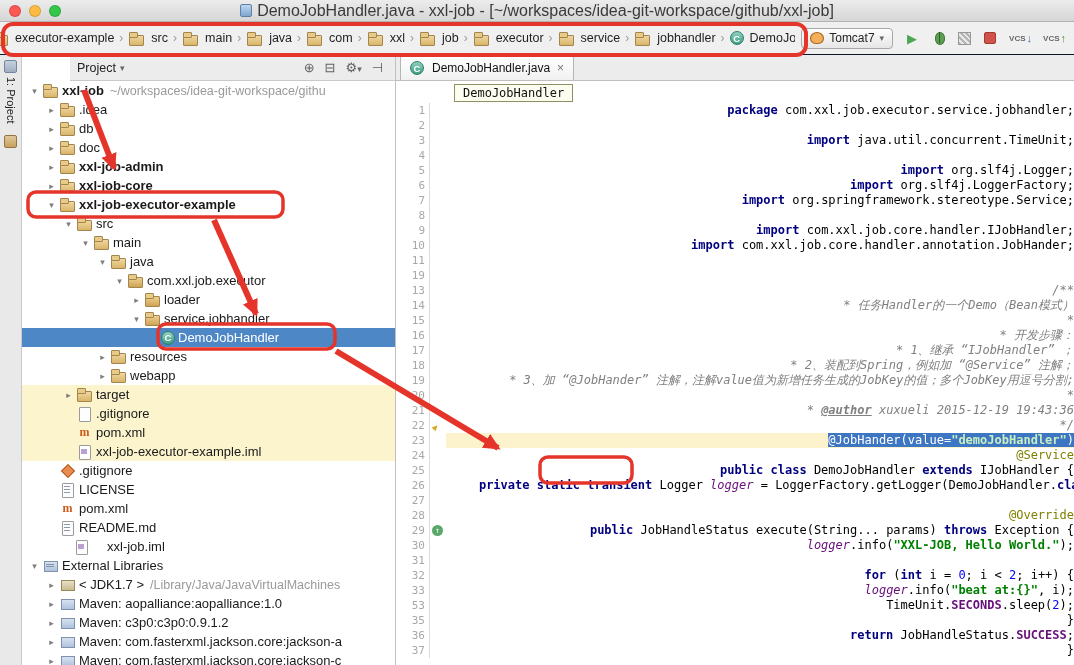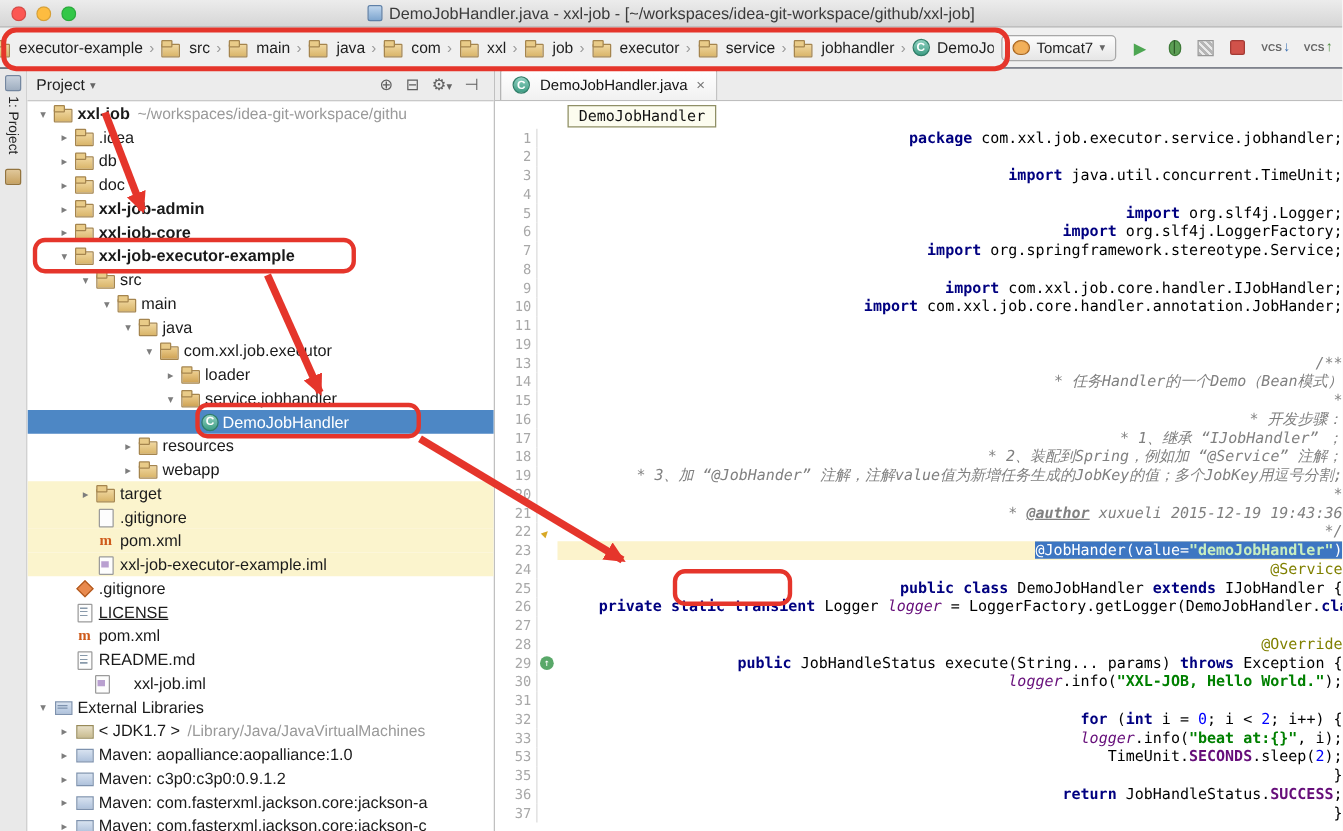--- a/index.html
+++ b/index.html
@@ -4,21 +4,21 @@
 <style>
   * { box-sizing: border-box; margin: 0; padding: 0; }
   html,body { width:1074px; height:665px; overflow:hidden; font-family:"Liberation Sans",sans-serif; }
   .window { position:relative; width:1074px; height:665px; background:#ECECEC; }
 
   
   .titlebar { height:22px; background:linear-gradient(#ECECEC,#D6D6D6); border-bottom:1px solid #B3B3B3; display:flex; align-items:center; position:relative; }
   .lights { position:absolute; left:9px; top:5px; display:flex; gap:8px; }
   .light { width:12px; height:12px; border-radius:50%; border:1px solid rgba(0,0,0,.15); }
   .l-red{background:#FC5753} .l-yel{background:#FDBC40} .l-grn{background:#33C748}
-  .wtitle { margin:1px auto; font-size:13px; color:#3a3a3a; display:flex; align-items:center; gap:5px; white-space:nowrap;text-align:right; }
+  .wtitle { margin:1px auto; font-size:16px; color:#3a3a3a; display:flex; align-items:center; gap:5px; white-space:nowrap;text-align:right; }
   .wicon { width:12px; height:13px; background:linear-gradient(#BFD6EE,#7FA6CF); border:1px solid #5E80A8; border-radius:2px; }
 
   
   .navbar { height:33px; background:#F0F0F0; border-bottom:1px solid #0f172a; display:flex; align-items:center; padding:0 8px 0 0; }
   .crumbs { display:flex; align-items:center; flex:1; overflow:hidden; margin-left:-10px; white-space:nowrap; }
   .crumb { display:flex; align-items:center; gap:3px; padding:2px 2px; font-size:12.5px; color:#1e1e1e; }
   .csep { color:#9a9a9a; font-size:12px; margin:0 3px; }
   .runtools { display:flex; align-items:center; gap:11px; flex:none; padding-left:6px; }
   .combo { display:flex; align-items:center; gap:5px; border:1px solid #A8A8A8; border-radius:4px; background:linear-gradient(#FDFDFD,#E6E6E6); padding:1px 8px; height:21px; font-size:12px; color:#222; }
   .tomcat-ic { width:14px; height:12px; background:radial-gradient(circle at 50% 55%, #F2B05A 55%, #D98636 100%); border:1px solid #A9671F; border-radius:50% 50% 45% 45%; }
@@ -37,21 +37,21 @@
   
   .main { display:flex; height:610px; }
   .strip { width:22px; background:#E9E9E9; border-right:1px solid #C9C9C9; flex:none; }
   .strip-btn { display:flex; flex-direction:column; align-items:center; gap:4px; padding-top:5px; }
   .strip-ic { width:13px; height:13px; background:linear-gradient(#C8D2DE,#9FAEC0); border:1px solid #7487A0; border-radius:2px; }
   .strip-txt { writing-mode:vertical-rl; font-size:11px; color:#222; }
   .strip-ic2 { display:block; width:13px; height:13px; margin:12px auto 0; background:linear-gradient(#E0C79A,#C7A261); border:1px solid #93743E; border-radius:2px; }
 
   
   .project { width:374px; background:#FFFFFF; border-right:1px solid #C0C0C0; display:flex; flex-direction:column; flex:none; }
-  .phead { height:26px; background:#ECECEC; border-bottom:1px solid #C9C9C9; display:flex; align-items:center; padding:0 7px; font-size:12.5px; color:#222; flex:none; }
+  .phead { height:26px; background:#ECECEC; border-bottom:1px solid #C9C9C9; display:flex; align-items:center; padding:0 7px; font-size:12.5px; color:#222; flex:none;margin-left:48px; }
   .ph-ic { color:#5f5f5f; font-size:13px; padding:0 5px; }
   .ph-sp { margin-left:auto; }
   .ptree { flex:1; overflow:hidden; padding-top:0; }
   .trow { height:19px; display:flex; align-items:center; font-size:13px; color:#1a1a1a; white-space:nowrap; overflow:hidden; }
   .trow.sel { background:#4D87C5; color:#FFFFFF; }
   .trow.ybg { background:#FBF4CD; }
   .tarrow { width:15px; text-align:center; font-size:9px; color:#7d7d7d; flex:none; }
   .tlbl.b { font-weight:bold; }
   .sfx { color:#9a9a9a; margin-left:6px; font-size:12.5px; }
 
@@ -318,21 +318,21 @@
           <div class="trow ybg" style="padding-left: 39px;">
             <span class="tarrow"></span>
             <span class="ic ic-iml"></span>
             <span class="tlbl">xxl-job-executor-example.iml</span>
           </div>
           <div class="trow" style="padding-left: 22px;">
             <span class="tarrow"></span>
             <span class="ic ic-git"></span>
             <span class="tlbl">.gitignore</span>
           </div>
-          <div class="trow" style="padding-left: 22px; text-decoration: underline;">
+          <div class="trow" style="padding-left: 22px;">
             <span class="tarrow"></span>
             <span class="ic ic-text"></span>
             <span class="tlbl">LICENSE</span>
           </div>
           <div class="trow" style="padding-left: 22px;">
             <span class="tarrow"></span>
             <span class="ic ic-maven">m</span>
             <span class="tlbl">pom.xml</span>
           </div>
           <div class="trow" style="padding-left: 22px;">

